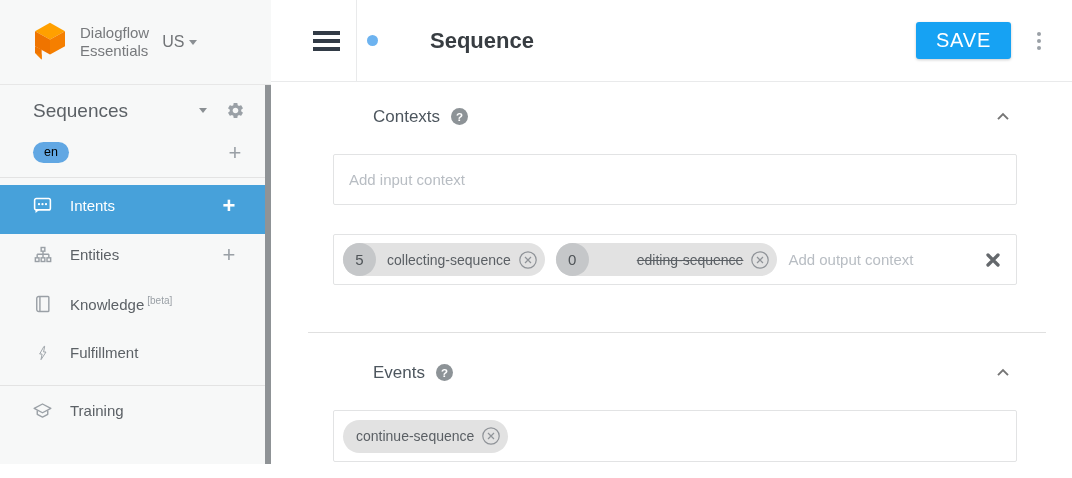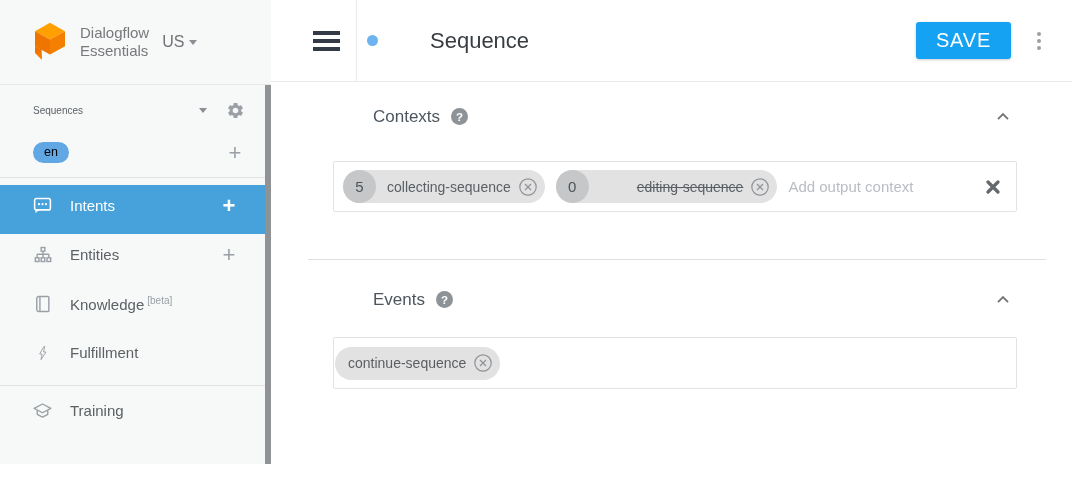--- a/index.html
+++ b/index.html
@@ -9,21 +9,21 @@
 
   
   .sidebar { position:relative; width:271px; flex-shrink:0; background:#f7f8f8; }
   .side-scrollbar { position:absolute; top:85px; right:0; width:6px; bottom:0; background:#8f9396; }
   .side-header { height:85px; border-bottom:1px solid #e7e7e7; display:flex; align-items:center; padding-left:30px; }
   .logo-text { margin-left:10px; color:#77797c; font-size:15px; line-height:18px; }
   .region { margin-left:13px; color:#717477; font-size:16px; display:flex; align-items:center; gap:5px; cursor:pointer; }
   .caret-down { width:0; height:0; border-left:4px solid transparent; border-right:4px solid transparent; border-top:5px solid #8a8f93; }
 
   .agent-row { height:47px; display:flex; align-items:center; padding:0 26px 0 33px; margin-top:2px; }
-  .agent-name { font-size:10px; color:#5c6166; }
+  .agent-name { font-size:19px; color:#5c6166; }
   .agent-caret { margin-left:auto; cursor:pointer; }
   .gear { margin-left:19px; color:#9aa0a6; display:flex; cursor:pointer; }
   .lang-row { height:37px; display:flex; align-items:center; padding:0 26px 0 33px; }
   .lang-badge { background:#61a7e3; color:#000000; font-size:12.5px; padding:3px 11px 4px; border-radius:12px; cursor:pointer; }
   .plus { margin-left:auto; color:#9aa0a6; font-size:22px; line-height:1; cursor:pointer; width:20px; text-align:center; }
   .side-divider { border-top:1px solid #e3e3e3; margin-top:6px; }
   .nav { margin-top:7px; }
   .nav-item { height:49px; width:265px; display:flex; align-items:center; padding:0 26px 8px 32px; color:#5c6166; cursor:pointer; }
   .nav-icon { width:21px; height:21px; color:#9aa0a6; display:flex; align-items:center; justify-content:center; flex-shrink:0; }
   .nav-label { margin-left:17px; font-size:15px; white-space:nowrap; }
@@ -34,40 +34,40 @@
   .nav-divider { border-top:1px solid #e3e3e3; margin:4px 0; }
 
   
   .main { flex:1; min-width:0; display:flex; flex-direction:column; background:#fff; }
   .main-header { height:82px; flex-shrink:0; border-bottom:1px solid #e9eaeb; display:flex; align-items:center; }
   .menu-zone { width:86px; height:100%; border-right:1px solid #e9eaeb; display:flex; align-items:center; padding-left:42px; flex-shrink:0; }
   .hamburger { display:flex; flex-direction:column; gap:4px; cursor:pointer; }
   .hamburger i { display:block; width:27px; height:4px; background:#323b46; }
   .title-zone { flex:1; min-width:0; display:flex; align-items:center; padding-left:10px; }
   .intent-dot { width:11px; height:11px; border-radius:50%; background:#6db3f0; flex-shrink:0; }
-  .page-title { margin-left:52px; font-size:22px; color:#383d42; font-weight:400; white-space:nowrap; }
+  .page-title { margin-left:52px; font-size:22px; color:#383d42; font-weight:700; white-space:nowrap; }
   .save-btn { width:95px; height:37px; flex-shrink:0; background:#16a2f3; color:#fff; border:none; border-radius:3px;
     font-size:20px; letter-spacing:0.8px; font-family:inherit; cursor:pointer; box-shadow:0 1px 3px rgba(0,0,0,0.2); }
   .kebab { margin:0 31px 0 26px; display:flex; flex-direction:column; gap:3px; cursor:pointer; flex-shrink:0; }
   .kebab i { width:4px; height:4px; border-radius:50%; background:#9aa0a6; }
 
   .content { padding:19px 55px 0 62px; }
   .section-head { height:31px; display:flex; align-items:center;margin-left:40px; }
   .section-title { font-size:17px; color:#4d565e; font-weight:400; }
   .help-icon { width:17px; height:17px; border-radius:50%; background:#8d9397; color:#fff; font-size:11.5px; font-weight:bold;
     display:flex; align-items:center; justify-content:center; margin-left:11px; cursor:pointer; }
   .chevron { margin-left:auto; margin-right:4px; display:flex; cursor:pointer; }
   .events-head { margin-top:24px; }
 
   .field { margin-top:22px; height:51px; border:1px solid #e2e3e4; border-radius:2px; background:#fff;
     display:flex; align-items:center; padding:0 15px; }
   .field input { border:none; outline:none; flex:1; min-width:50px; font-size:15px; font-family:inherit; color:#4d565e; background:transparent; }
   .field input::placeholder { color:#b8bdc3; opacity:1; }
   .out-field { margin-top:29px; padding-left:9px; gap:11px; }
-  .ev-field { margin-top:22px; height:52px; padding-left:1px; gap:11px; }
+  .ev-field { margin-top:22px; height:52px; padding-left:9px; gap:11px; }
 
   .chip { display:flex; align-items:center; height:33px; background:#e2e2e2; border-radius:17px; padding-right:7px; flex-shrink:0; }
   .chip-num { width:33px; height:33px; border-radius:50%; background:#c5c7c9; display:flex; align-items:center; justify-content:center;
     font-size:15px; color:#4e5357; flex-shrink:0; }
   .chip-label { margin:0 7px 0 11px; font-size:14px; color:#5a5f64; white-space:nowrap; }
   .chip.no-num { padding-left:13px; }
   .chip.no-num .chip-label { margin-left:0; }
   .struck { text-decoration:line-through;margin-left:48px; }
   .remove-icon { display:flex; cursor:pointer; }
   .clear-x { margin-left:12px; display:flex; cursor:pointer; flex-shrink:0; }
@@ -209,20 +209,23 @@
       <div class="section-head">
         <span class="section-title">Contexts</span>
         <span class="help-icon">?</span>
         <span class="chevron">
           <svg width="20" height="20" viewBox="0 0 24 24" fill="none" stroke="#757575" stroke-width="2.3">
               <path d="M6 14.5 12 8.5l6 6"></path>
             </svg>
         </span>
       </div>
 
+      <div class="field">
+        <input type="text" placeholder="Add input context" style="">
+      </div>
 
       <div class="field out-field">
 
         <span class="chip">
           <span class="chip-num">5</span>
           <span class="chip-label">collecting-sequence</span>
           <span class="remove-icon">
             <svg width="20" height="20" viewBox="0 0 20 20">
                 <circle cx="10" cy="10" r="8.2" fill="none" stroke="#8f9398" stroke-width="1.2"></circle>
                 <path d="M7 7l6 6M13 7l-6 6" stroke="#8f9398" stroke-width="1.2"></path>

